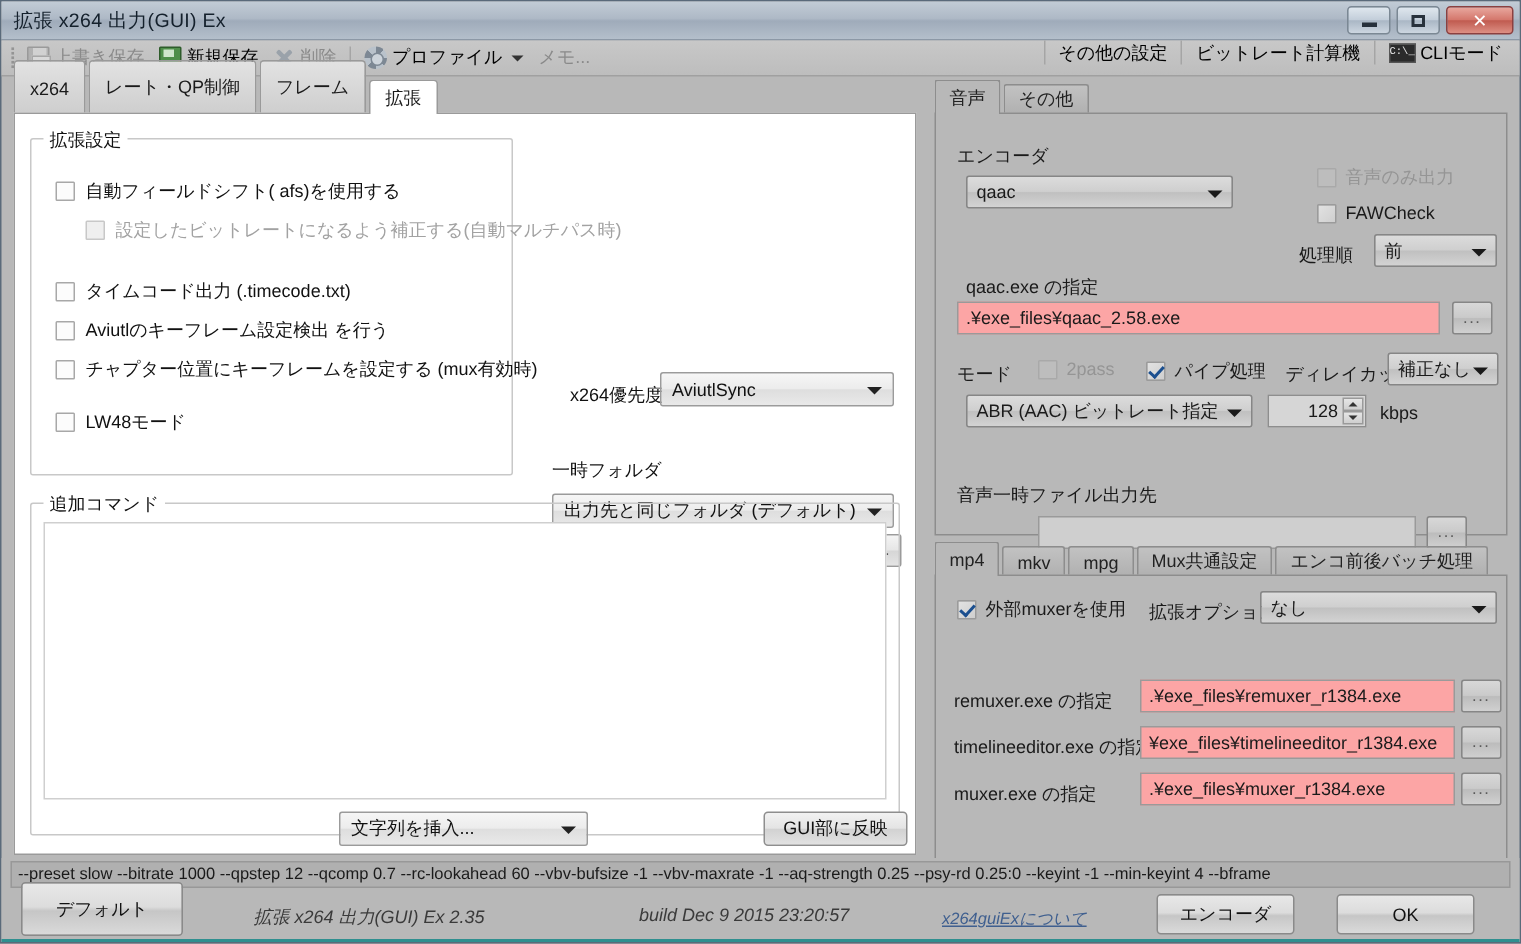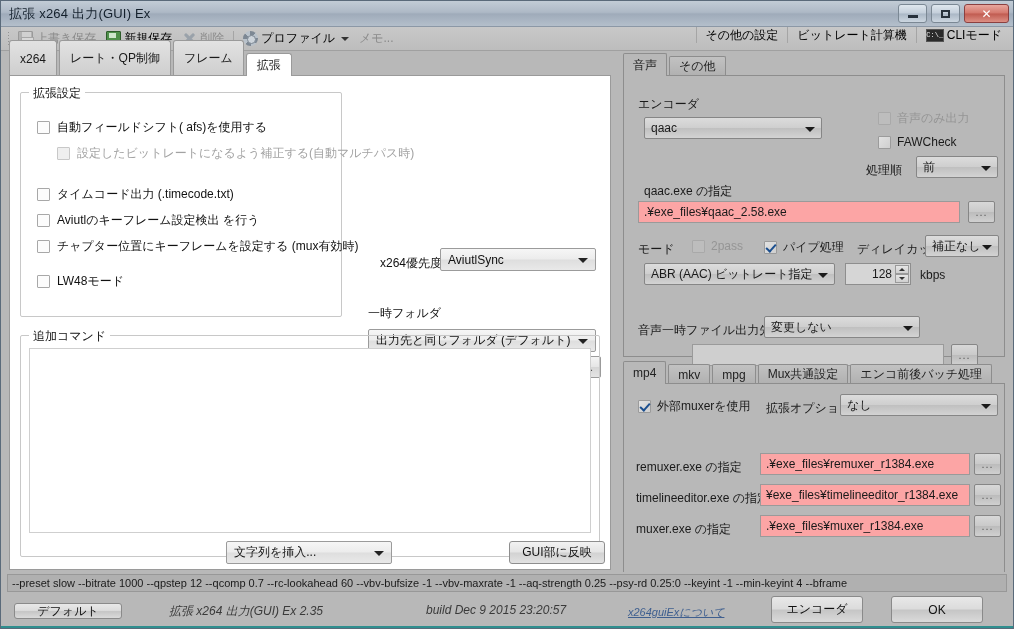--- a/index.html
+++ b/index.html
@@ -491,23 +491,20 @@
                 <span class="tri-up"></span>
               </div>
             <div>
                 <span class="tri-dn"></span>
               </div>
           </span>
         </div>
         <span class="rlbl" style="left:296px; top:192px;">kbps</span>
 
         <span class="rlbl" style="left:14px; top:246px;">音声一時ファイル出力先</span>
-        <div class="rcombo" style="left:140px; top:240px; width:156px;">
-          <span>変更しない</span>
-        </div>
         <div class="rtext" style="left:68px; top:268px; width:252px;">
           <span></span>
         </div>
         <div class="rdots" style="left:327px; top:268px;">
           <span>...</span>
         </div>
       </div>
 
       <div class="rtabstrip" style="left:8px; top:310px;">
         <div class="rtab active">
@@ -562,21 +559,21 @@
           <span>...</span>
         </div>
       </div>
     </div>
 
     <div class="bottom">
       <div class="cmdline">
         <span>--preset slow --bitrate 1000 --qpstep 12 --qcomp 0.7 --rc-lookahead 60 --vbv-bufsize -1 --vbv-maxrate -1 --aq-strength 0.25 --psy-rd 0.25:0 --keyint -1 --min-keyint 4 --bframe</span>
       </div>
 
-      <div class="bbtn" style="left:13px; top:31px; width:108px; height:16px;">
+      <div class="bbtn" style="left:13px; top:16px; width:108px; height:36px;">
         <span>デフォルト</span>
       </div>
 
       <span class="statustext" style="left:168px; top:31px;">拡張 x264 出力(GUI) Ex 2.35</span>
       <span class="statustext" style="left:425px; top:31px;">build Dec  9 2015 23:20:57</span>
       <span class="linktext" style="left:627px; top:33px;">x264guiExについて</span>
 
       <div class="bbtn" style="left:770px; top:24px; width:92px; height:27px;">
         <span>エンコーダ</span>
       </div>

